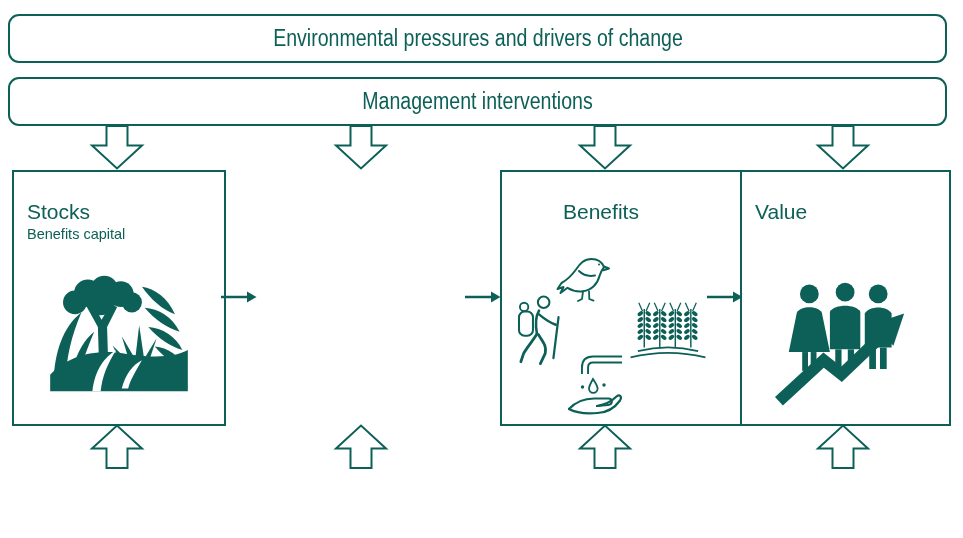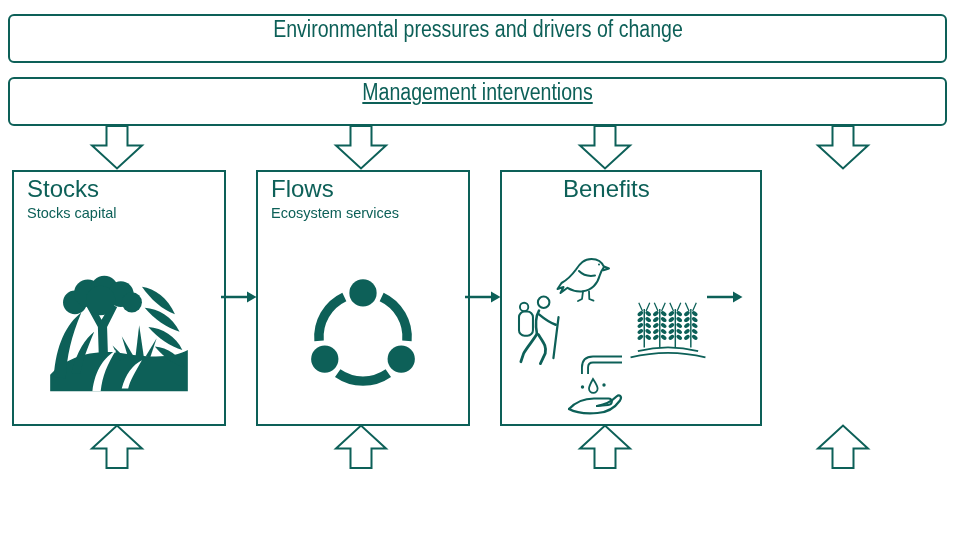--- a/index.html
+++ b/index.html
@@ -3,48 +3,48 @@
 <meta charset="utf-8">
 <style>
   :root { --teal:#0d6058; --white:#ffffff; }
   html,body { margin:0; padding:0; background:#fff; }
   .stage {
     position:relative; width:963px; height:538px; background:var(--white);
     font-family:"Liberation Sans", sans-serif; color:var(--teal); overflow:hidden;
   }
   .banner {
     position:absolute; left:8px; width:935px; height:45px;
-    border:2px solid var(--teal); border-radius:6px; background:var(--white);
-    display:flex; justify-content:center;
+    border:2px solid var(--teal); border-radius:11px; background:var(--white);
+    display:flex; align-items:center; justify-content:center;
   }
   .banner-label { font-size:23px; white-space:nowrap; }
   .condensed { transform:scaleX(0.85); transform-origin:center; display:inline-block; }
   .cbox {
     position:absolute; top:170px; height:252px; border:2px solid var(--teal);
     background:var(--white);
   }
-  .cbox-title { font-size:24px; margin:4px 0 0 13px; line-height:1.1; }
+  .cbox-title { font-size:21px; margin:28px 0 0 13px; line-height:1.1; }
   .cbox-sub { font-size:14.5px; margin:3px 0 0 13px; }
   .icon-abs { position:absolute; }
   .varrow { position:absolute; width:54px; height:45px; }
   .varrow svg { display:block; width:100%; height:100%; }
   .varrow.up svg { transform:rotate(180deg); }
   .harrow { position:absolute; top:290px; width:36px; height:14px; }
   svg { overflow:visible; }
 </style>
 </head>
 <body>
 
 <div class="stage">
 
   <div class="banner" style="top:14px;">
     <span class="banner-label condensed">Environmental pressures and drivers of change</span>
   </div>
 
-  <div class="banner" style="top:77px;text-decoration:underline;">
+  <div class="banner" style="top:77px;">
     <span class="banner-label condensed">Management interventions</span>
   </div>
 
   <div class="varrow down" style="left:90px;top:125px;">
       <svg viewBox="0 0 54 45">
         <path d="M16.5 1 H37.5 V20.5 H52 L27 43.5 L2 20.5 H16.5 Z" fill="#fff" stroke="currentColor" stroke-width="2"></path>
       </svg>
     </div>
   <div class="varrow down" style="left:334px;top:125px;">
       <svg viewBox="0 0 54 45">
@@ -57,21 +57,21 @@
       </svg>
     </div>
   <div class="varrow down" style="left:816px;top:125px;">
       <svg viewBox="0 0 54 45">
         <path d="M16.5 1 H37.5 V20.5 H52 L27 43.5 L2 20.5 H16.5 Z" fill="#fff" stroke="currentColor" stroke-width="2"></path>
       </svg>
     </div>
 
   <div class="cbox" style="left:12px;width:210px;">
     <div class="cbox-title">Stocks</div>
-    <div class="cbox-sub">Stocks capital</div>
+    <div class="cbox-sub">Benefits capital</div>
     <svg class="icon-abs" style="left:27px;top:100px;" width="156" height="124" viewBox="0 0 170 135" fill="currentColor">
       <path d="M10 130 L10 112 C28 92 58 83 92 89 C122 94 146 93 160 85 L160 130 Z"></path>
       <path d="M14 114 C16 80 28 56 44 44 C33 70 28 92 27 116 Z"></path>
       <path d="M33 110 C39 86 49 72 58 65 C50 84 45 97 43 111 Z"></path>
       <path d="M103 92 L107 58 L112 92 Z"></path>
       <path d="M95 93 L88 70 L101 92 Z"></path>
       <path d="M114 92 L126 72 L119 93 Z"></path>
       <path d="M86 96 L78 80 L92 94 Z"></path>
       <path d="M146 46 C138 28 124 18 110 16 C120 30 132 41 146 46 Z"></path>
       <path d="M151 65 C143 49 128 40 113 39 C124 52 137 61 151 65 Z"></path>
@@ -82,36 +82,20 @@
         <circle cx="51" cy="23" r="15"></circle>
         <circle cx="69" cy="19" r="15"></circle>
       <circle cx="87" cy="24" r="14"></circle>
         <circle cx="99" cy="33" r="11"></circle>
         <circle cx="65" cy="31" r="16"></circle>
       <path fill="#fff" d="M56 130 C59 106 69 93 82 85 C72 101 67 113 65 130 Z"></path>
       <path fill="#fff" d="M88 127 C92 111 100 101 110 96 C102 110 97 118 95 127 Z"></path>
     </svg>
   </div>
 
-  <div class="cbox" style="left:256px;width:210px;">
-    <div class="cbox-title">Flows</div>
-    <div class="cbox-sub">Ecosystem services</div>
-    <svg class="icon-abs" style="left:42px;top:102px;" width="126" height="126" viewBox="0 0 120 120">
-      <g stroke="currentColor" stroke-width="9" fill="none">
-        <path d="M77.75 21.94 A42 42 0 0 1 101.84 63.66"></path>
-        <path d="M84.09 94.41 A42 42 0 0 1 35.91 94.41"></path>
-        <path d="M18.16 63.66 A42 42 0 0 1 42.25 21.94"></path>
-      </g>
-      <g fill="currentColor">
-        <circle cx="60" cy="18" r="13"></circle>
-        <circle cx="96.4" cy="81" r="13"></circle>
-        <circle cx="23.6" cy="81" r="13"></circle>
-      </g>
-    </svg>
-  </div>
 
   <div class="cbox" style="left:500px;width:210px;padding-left:48px;">
     <div class="cbox-title">Benefits</div>
     <svg class="icon-abs" style="left:52px;top:82px;" width="58" height="50" viewBox="0 0 58 50" fill="none" stroke="currentColor" stroke-width="2" stroke-linecap="round" stroke-linejoin="round">
       <path d="M50 13 C48 8 43 5 37.5 5 C30 5 26 9.5 22 15.5 C18 21 13 26 7.5 29 L3.5 35 L9.5 33 L6.5 39 L13.5 33.8 C18 36.5 24 37.8 29 37.2 C37.5 36.2 43.5 30 45.5 22 C46.6 17.8 48.6 15 50 13 Z"></path>
       <path d="M50 12.5 L55 14.5 L49.3 16.3"></path>
       <path d="M25 17 C29 21 35 22.6 41 21.5"></path>
       <path d="M29 37.5 L28 45 M28 45 L24 47 M35 37.3 L35.3 45 M35.3 45 L39.5 46.6" stroke-width="1.8"></path>
       <circle cx="45" cy="10.5" r="1" fill="currentColor" stroke="none"></circle>
     </svg>
@@ -157,20 +141,39 @@
       <path d="M31 27 C28.5 31.5 27 34.2 27 36.6 A4.3 4.3 0 0 0 35.6 36.6 C35.6 34.2 34 31.5 31 27 Z" stroke="currentColor" stroke-width="1.8" fill="none"></path>
       <circle cx="20.5" cy="35" r="1.7" fill="currentColor"></circle>
       <circle cx="42" cy="33" r="1.7" fill="currentColor"></circle>
       <g stroke="currentColor" stroke-width="2.2" fill="none" stroke-linecap="round" stroke-linejoin="round">
         <path d="M7 57 C14 49.5 23 46.5 32 46.5 L46.5 46.5 C51 46.5 51 52.5 46 53 L35 54"></path>
         <path d="M35 54 C43.5 52.5 49.5 49.5 54.5 44.5 C57.5 41.8 60.5 44.8 58 48.5 C53 55.5 45 60.5 35.5 61 C25 61.8 14 61 7 57"></path>
       </g>
     </svg>
   </div>
 
+  <div class="cbox" style="left:740px;width:207px;">
+    <div class="cbox-title">Value</div>
+    <svg class="icon-abs" style="left:28px;top:104px;" width="152" height="136" viewBox="0 0 170 152" fill="currentColor">
+      <circle cx="44" cy="20" r="10.5"></circle>
+        <circle cx="84" cy="18" r="10.5"></circle>
+        <circle cx="121" cy="20" r="10.5"></circle>
+      <path d="M30 41 C35 33 53 33 58 41 L67 85 L21 85 Z"></path>
+      <rect x="36" y="85" width="6.5" height="21"></rect>
+        <rect x="45.5" y="85" width="6.5" height="21"></rect>
+      <path d="M67 40 C72 31 96 31 101 40 L101 82 L67 82 Z"></path>
+      <rect x="73" y="82" width="7" height="20"></rect>
+        <rect x="87" y="82" width="7" height="20"></rect>
+      <path d="M106 42 C111 33 131 33 136 42 L136 80 L106 80 Z"></path>
+      <rect x="111" y="80" width="7.5" height="24"></rect>
+        <rect x="123" y="80" width="7.5" height="24"></rect>
+      <path d="M10 140 L60 94 L80 110 L126 66" stroke="currentColor" stroke-width="13" fill="none"></path>
+      <polygon points="150,42 138,78 114,54"></polygon>
+    </svg>
+  </div>
 
   <div class="harrow" style="left:221px;"><svg viewBox="0 0 36 14" width="36" height="14">
         <line x1="0" y1="7" x2="26" y2="7" stroke="currentColor" stroke-width="2.5"></line>
         <polygon points="26,1.5 35.5,7 26,12.5" fill="currentColor"></polygon>
       </svg></div>
   <div class="harrow" style="left:465px;"><svg viewBox="0 0 36 14" width="36" height="14">
         <line x1="0" y1="7" x2="26" y2="7" stroke="currentColor" stroke-width="2.5"></line>
         <polygon points="26,1.5 35.5,7 26,12.5" fill="currentColor"></polygon>
       </svg></div>
   <div class="harrow" style="left:707px;"><svg viewBox="0 0 36 14" width="36" height="14">

